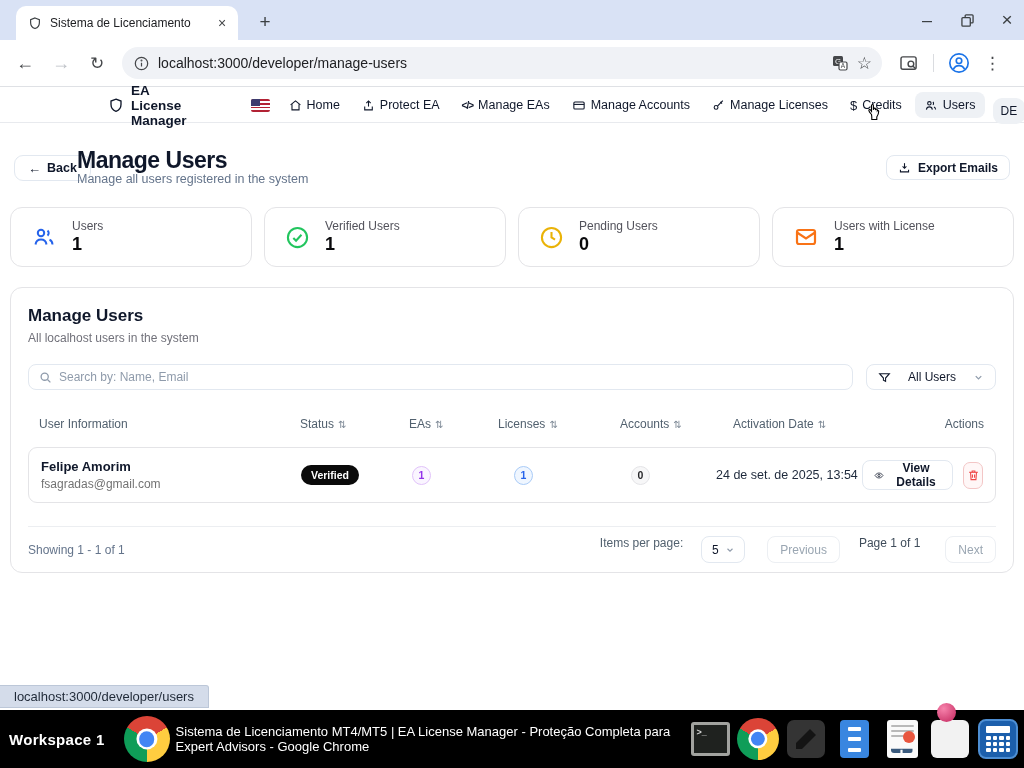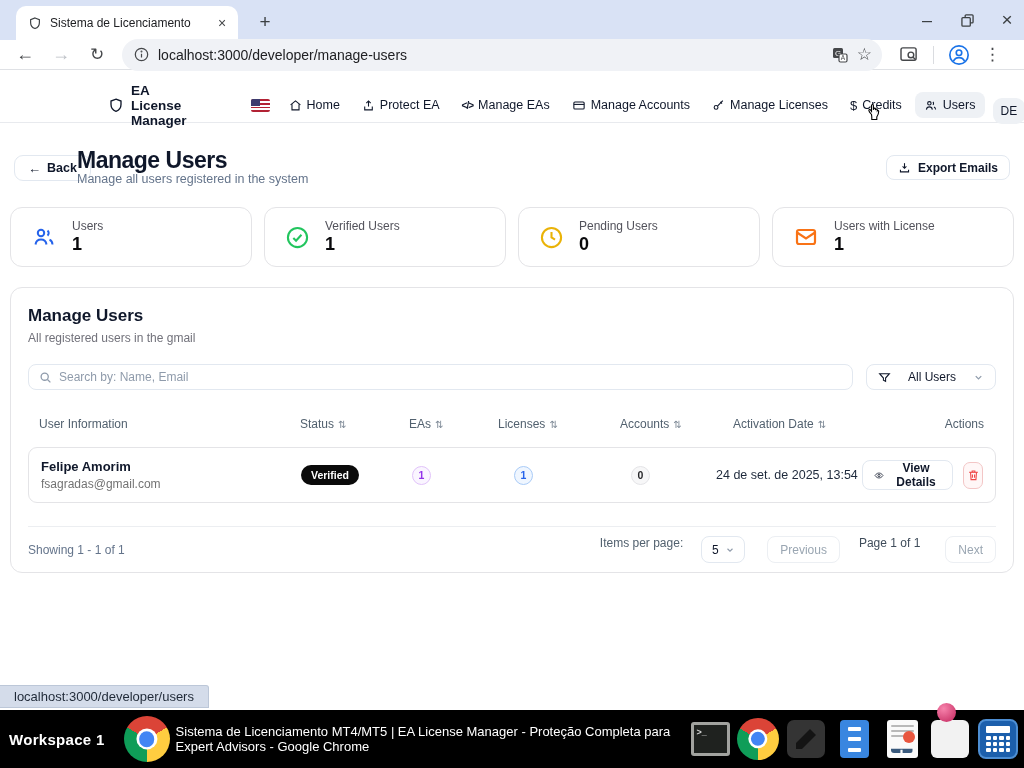--- a/index.html
+++ b/index.html
@@ -11,21 +11,21 @@
   .tab { position:absolute; left:16px; top:6px; width:222px; height:34px; background:#fff; border-radius:10px 10px 0 0; display:flex; align-items:center; padding:0 8px 0 12px; gap:8px; }
   .tab-title { font-size:12px; color:#202124; white-space:nowrap; overflow:hidden; flex:1; }
   .tab-close { width:16px; height:16px; border-radius:50%; display:flex; align-items:center; justify-content:center; color:#45474a; font-size:14px; }
   .icon-close::after { content:"×"; }
   .newtab { position:absolute; left:252px; top:9px; width:26px; height:26px; border-radius:50%; color:#3c4043; font-size:19px; display:flex; align-items:center; justify-content:center; }
   .icon-plus::after { content:"+"; }
   .wincontrols { position:absolute; right:8px; top:0; height:40px; display:flex; align-items:center; gap:22px; color:#3c4043; }
   .winbtn { width:18px; height:18px; display:flex; align-items:center; justify-content:center; font-size:16px; }
   .icon-min::after { content:"–"; font-size:18px; }
 
-  .toolbar { position:absolute; top:40px; left:0; width:1024px; height:30px; background:#fff; border-bottom:1px solid #dfe1e5; display:flex; align-items:center; padding:0 10px; }
+  .toolbar { position:absolute; top:40px; left:0; width:1024px; height:47px; background:#fff; border-bottom:1px solid #dfe1e5; display:flex; align-items:center; padding:0 10px; }
   .navbtn { width:30px; height:30px; display:flex; align-items:center; justify-content:center; font-size:18px; color:#45474a; border-radius:50%; margin-right:6px; }
   .navbtn.disabled { color:#bdc1c6; }
   .icon-back-arrow::after { content:"←"; }
   .icon-fwd-arrow::after { content:"→"; }
   .icon-reload::after { content:"↻"; font-size:17px; }
   .urlbar { width:760px; height:32px; background:#f0f2f6; border-radius:16px; display:flex; align-items:center; padding:0 10px 0 12px; gap:9px; margin-left:4px; }
   .url-text { flex:1; font-size:14px; color:#202124; white-space:nowrap; overflow:hidden; }
   .toolbar-right { display:flex; align-items:center; gap:14px; margin-left:18px; color:#45474a; }
   .tb-sep { width:1px; height:18px; background:#dadce0; }
   .icon-star::after { content:"☆"; font-size:17px; color:#45474a; }
@@ -326,21 +326,21 @@
         </svg>
       <div class="stat-text">
         <span class="stat-label">Users with License</span>
         <span class="stat-value">1</span>
       </div>
     </div>
   </div>
 
   <div class="panel">
     <div class="panel-title">Manage Users</div>
-    <div class="panel-subtitle">All registered users in the gmail</div>
+    <div class="panel-subtitle">All localhost users in the system</div>
 
     <div class="controls">
       <div class="search-box">
         <svg class="si" width="13" height="13" viewBox="0 0 16 16" fill="none" stroke="#8f9bab" stroke-width="1.6">
             <circle cx="7" cy="7" r="4.4"></circle>
             <path d="M10.4 10.4L14 14"></path>
           </svg>
         <input type="text" placeholder="Search by: Name, Email" style="">
       </div>
       <div class="filter-btn">

